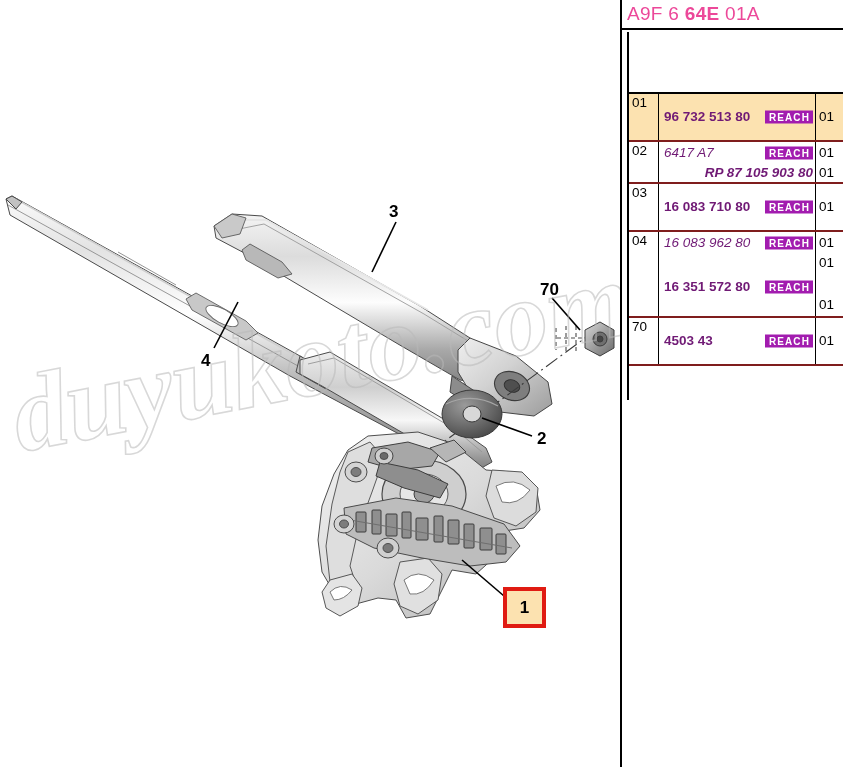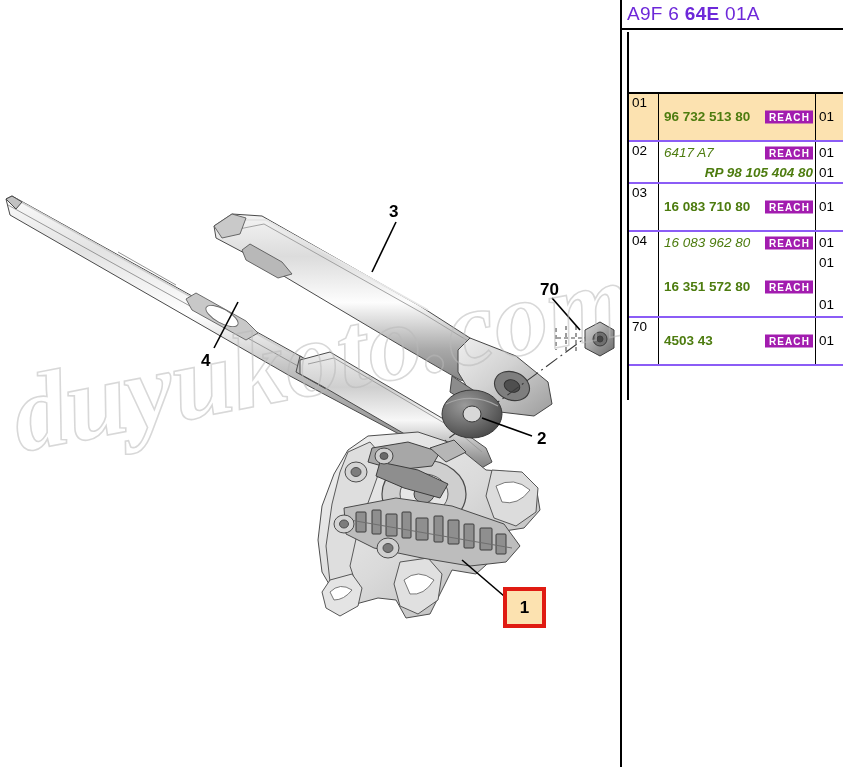--- a/index.html
+++ b/index.html
@@ -128,21 +128,21 @@
     width: 221px;
     height: 30px;
     display: flex;
     align-items: center;
     padding-left: 5px;
     box-sizing: border-box;
     border-bottom: 2px solid #000000;
   }
   #table-header .code {
     font-size: 19px;
-    color: #6d28d9;
+    color: #ec4899;
     letter-spacing: 0.3px;
     white-space: nowrap;
   }
   #table-header .code .strong {
     font-weight: bold;
   }
 
   
   #table-spacer-row {
     position: absolute;
@@ -162,21 +162,21 @@
     left: 5px;
     top: 94px;
     width: 216px;
     border-left: 2px solid #000000;
     box-sizing: border-box;
   }
 
   .part-row {
     position: relative;
     display: flex;
-    border-bottom: 2px solid #8b5cf6;
+    border-bottom: 2px solid #7f1d1d;
     box-sizing: border-box;
     background: #ffffff;
   }
   .part-row.highlighted {
     background: #fce2b0;
   }
 
   
   .row-index {
     width: 30px;
@@ -225,21 +225,21 @@
     padding-left: 5px;
     padding-right: 3px;
     box-sizing: border-box;
     position: relative;
   }
   .ref-line.tight { height: 18px; }
   .ref-line.spacer-top { height: 12px; }
 
   .ref-text {
     font-size: 13.5px;
-    color: #4d7c0f;
+    color: #701a75;
     white-space: nowrap;
     line-height: 1;
   }
   .ref-text.bold    { font-weight: bold; }
   .ref-text.italic  { font-style: italic; text-align: right; }
   .ref-text.bolditalic { font-weight: bold; font-style: italic; }
 
   
   .ref-line.align-right {
     justify-content: flex-end;
@@ -489,21 +489,21 @@
           </div>
         </div>
         <div class="part-row">
           <div class="row-index">02</div>
           <div class="row-refs">
             <div class="ref-line">
               <span class="ref-text italic">6417 A7</span>
               <span class="reach-badge">REACH</span>
             </div>
             <div class="ref-line align-right tight">
-              <span class="ref-text bolditalic">RP 98 105 404 80</span>
+              <span class="ref-text bolditalic">RP 87 105 903 80</span>
             </div>
           </div>
           <div class="row-qty">
             <div class="qty-cell">01</div>
             <div class="qty-cell tight">01</div>
           </div>
         </div>
         <div class="part-row">
           <div class="row-index">03</div>
           <div class="row-refs">

